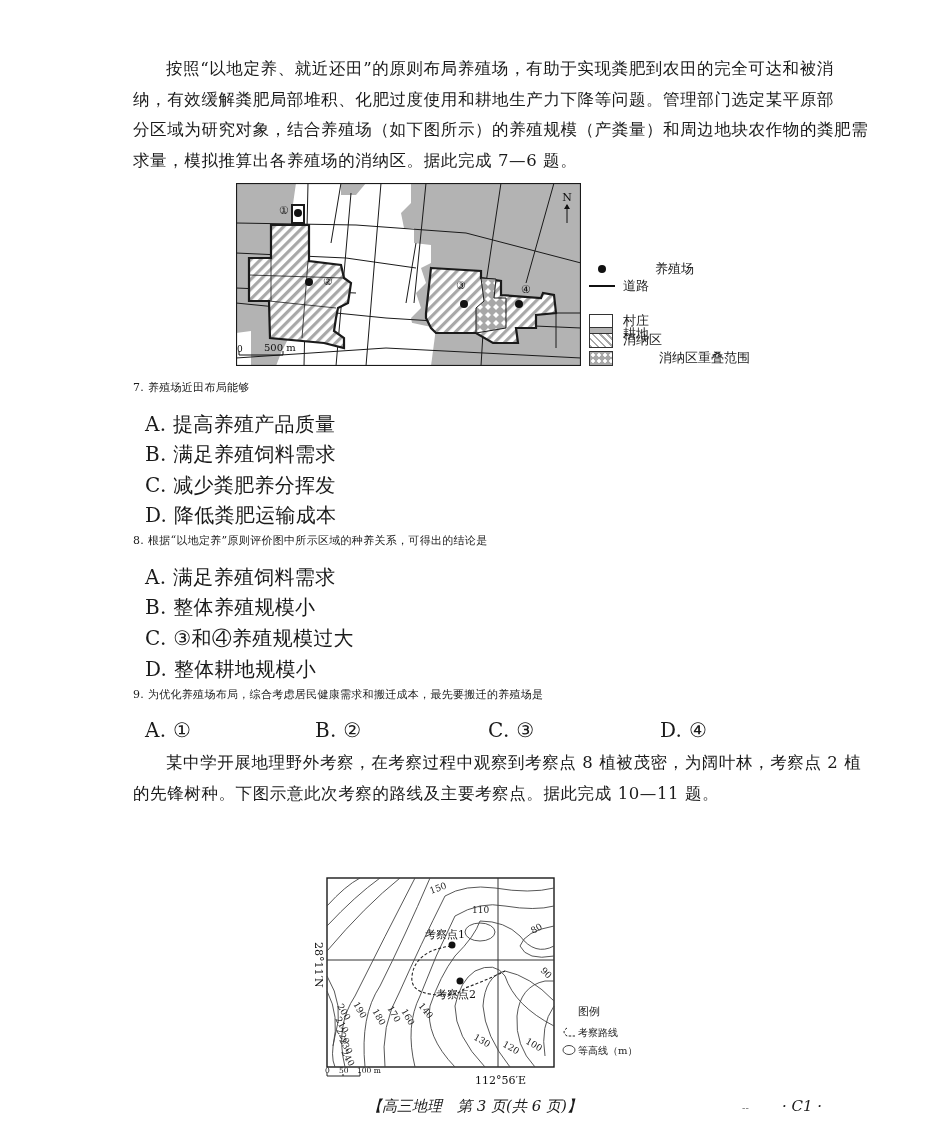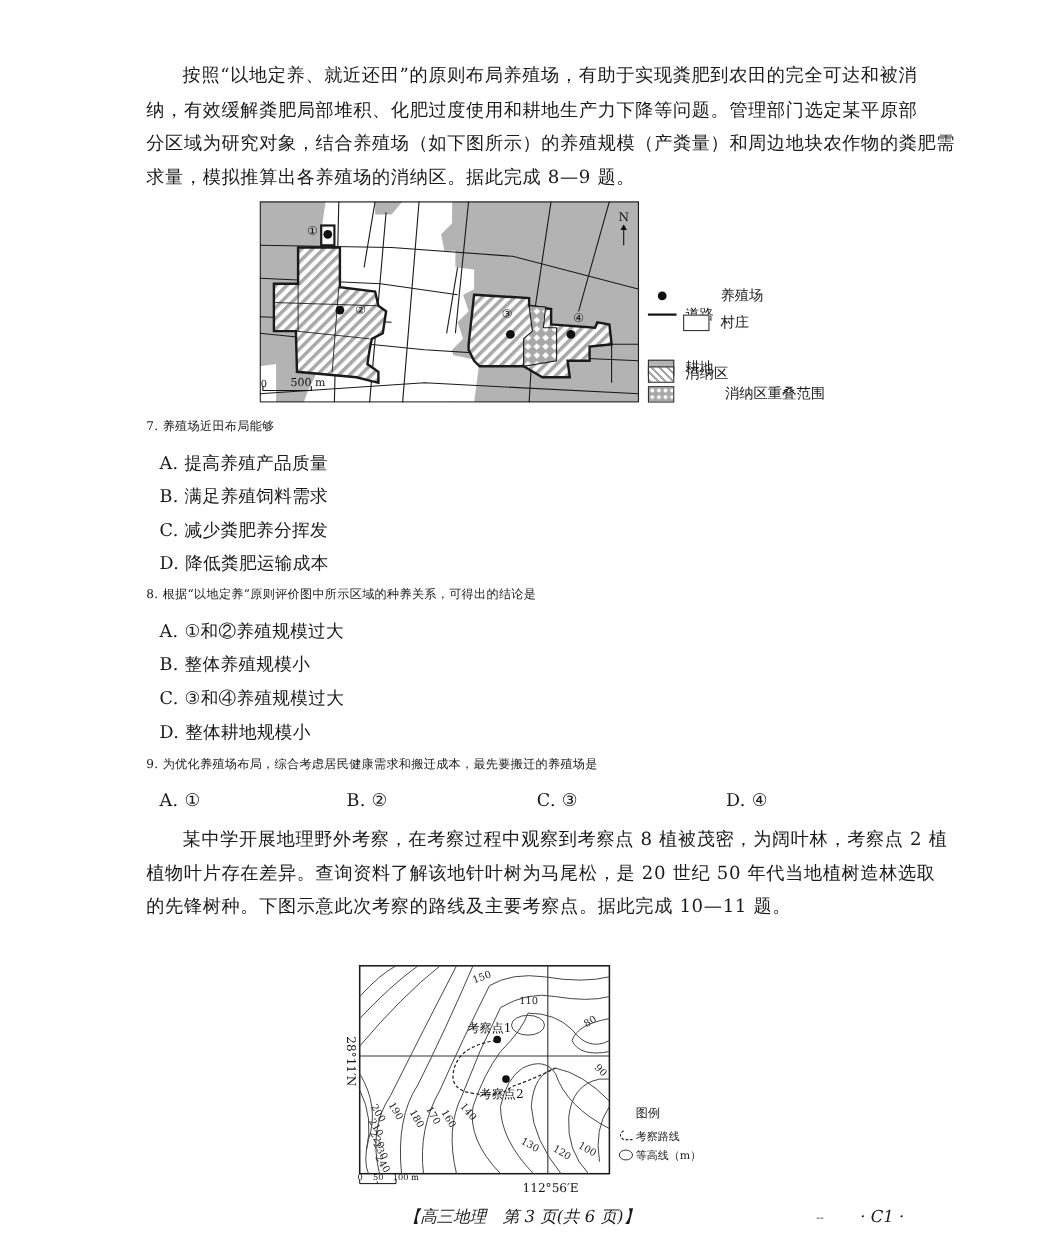--- a/index.html
+++ b/index.html
@@ -2,34 +2,34 @@
 <html><head>
 <meta charset="utf-8">
 <style>
   html, body { margin: 0; padding: 0; background: #ffffff; }
   body { width: 950px; height: 1138px; position: relative; overflow: hidden;
          font-family: "DejaVu Serif", "Liberation Serif", serif; color: #1a1a1a; }
   .para { position: absolute; left: 133px; width: 700px; font-size: 16.5px; line-height: 30.5px;
           letter-spacing: 0.6px; text-align: justify; }
   .para .line { display: block; white-space: nowrap; }
   .q { position: absolute; left: 133px; font-size: 11px; letter-spacing: 0.3px; white-space: nowrap; }
-  .opt { position: absolute; font-size: 16px; letter-spacing: 0.3px; white-space: nowrap; text-align: center; }
+  .opt { position: absolute; font-size: 20px; letter-spacing: 0.3px; white-space: nowrap; text-align: center; }
   .fig { position: absolute; }
   .legend-item { position: absolute; font-size: 13px; display: flex; align-items: center; white-space: nowrap; }
   .footer { position: absolute; top: 1097px; font-size: 15px; white-space: nowrap; font-style: italic; }
   svg text { font-family: "DejaVu Serif", "Liberation Serif", serif; }
 </style>
 </head>
 <body>
 
 <div class="para" style="top:54px;">
   <span class="line" style="text-indent:33px;">按照“以地定养、就近还田”的原则布局养殖场，有助于实现粪肥到农田的完全可达和被消</span>
   <span class="line">纳，有效缓解粪肥局部堆积、化肥过度使用和耕地生产力下降等问题。管理部门选定某平原部</span>
   <span class="line">分区域为研究对象，结合养殖场（如下图所示）的养殖规模（产粪量）和周边地块农作物的粪肥需</span>
-  <span class="line">求量，模拟推算出各养殖场的消纳区。据此完成 8—9 题。</span>
+  <span class="line">求量，模拟推算出各养殖场的消纳区。据此完成 7—6 题。</span>
 </div>
 
 <div class="fig" style="left:236px; top:183px; width:345px; height:183px;">
   <svg width="345" height="183" viewBox="0 0 345 183" xmlns="http://www.w3.org/2000/svg">
     <defs>
       <pattern id="hatch" patternUnits="userSpaceOnUse" width="7" height="7" patternTransform="rotate(45)">
         <rect width="7" height="7" fill="#ffffff"></rect>
         <rect width="3.2" height="7" fill="#a8a8a8"></rect>
       </pattern>
       <pattern id="cross" patternUnits="userSpaceOnUse" width="8" height="8">
@@ -96,21 +96,21 @@
 
 <div>
   <div class="legend-item" style="left:596px; top:260px;gap:39px;">
     <span style="display:inline-block;width:8px;height:8px;border-radius:50%;background:#111;margin:0 10px 0 2px;"></span>
     <span>养殖场</span>
   </div>
   <div class="legend-item" style="left:589px; top:277px;">
     <span style="display:inline-block;width:26px;height:1.5px;background:#111;margin-right:8px;"></span>
     <span>道路</span>
   </div>
-  <div class="legend-item" style="left:589px; top:284px;margin-left:32px;">
+  <div class="legend-item" style="left:589px; top:312px;">
     <span style="display:inline-block;width:22px;height:13px;border:1px solid #333;background:#fff;margin-right:10px;"></span>
     <span>村庄</span>
   </div>
   <div class="legend-item" style="left:589px; top:325px;">
     <span style="display:inline-block;width:22px;height:13px;border:1px solid #333;background:#b3b3b3;margin-right:10px;"></span>
     <span>耕地</span>
   </div>
   <div class="legend-item" style="left:589px; top:331px;">
     <span style="display:inline-block;width:22px;height:13px;border:1px solid #333;margin-right:10px;background:repeating-linear-gradient(45deg,#a8a8a8 0,#a8a8a8 2px,#fff 2px,#fff 5px);"></span>
     <span>消纳区</span>
@@ -121,34 +121,33 @@
   </div>
 </div>
 
 <div class="q" style="top:380px;">7. 养殖场近田布局能够</div>
 <div class="opt" style="left:145px; top:411px;">A. 提高养殖产品质量</div>
 <div class="opt" style="left:145px; top:441px;">B. 满足养殖饲料需求</div>
 <div class="opt" style="left:145px; top:472px;">C. 减少粪肥养分挥发</div>
 <div class="opt" style="left:145px; top:502px;">D. 降低粪肥运输成本</div>
 
 <div class="q" style="top:533px;">8. 根据“以地定养”原则评价图中所示区域的种养关系，可得出的结论是</div>
-<div class="opt" style="left:145px; top:564px;">A. ①和②养殖规模过大</div>
+<div class="opt" style="left:145px; top:564px;">A. 满足养殖饲料需求</div>
 <div class="opt" style="left:145px; top:594px;">B. 整体养殖规模小</div>
 <div class="opt" style="left:145px; top:625px;">C. ③和④养殖规模过大</div>
 <div class="opt" style="left:145px; top:656px;">D. 整体耕地规模小</div>
 
 <div class="q" style="top:687px;">9. 为优化养殖场布局，综合考虑居民健康需求和搬迁成本，最先要搬迁的养殖场是</div>
 <div class="opt" style="left:145px; top:718px;">A. ①</div>
 <div class="opt" style="left:315px; top:718px;">B. ②</div>
 <div class="opt" style="left:488px; top:718px;">C. ③</div>
 <div class="opt" style="left:660px; top:718px;">D. ④</div>
 
 <div class="para" style="top:748px;">
   <span class="line" style="text-indent:33px;">某中学开展地理野外考察，在考察过程中观察到考察点 8 植被茂密，为阔叶林，考察点 2 植</span>
-  <span class="line">植物叶片存在差异。查询资料了解该地针叶树为马尾松，是 20 世纪 50 年代当地植树造林选取</span>
   <span class="line">的先锋树种。下图示意此次考察的路线及主要考察点。据此完成 10—11 题。</span>
 </div>
 
 <div class="fig" style="left:305px; top:876px; width:340px; height:215px;">
   <svg width="340" height="215" viewBox="0 0 340 215" xmlns="http://www.w3.org/2000/svg">
     <rect x="22" y="2" width="227" height="189" fill="#ffffff" stroke="#1a1a1a" stroke-width="1.4"></rect>
 
     <path d="M22 84 L249 84" stroke="#333" stroke-width="1"></path>
     <path d="M193 2 L193 191" stroke="#333" stroke-width="1"></path>
 

